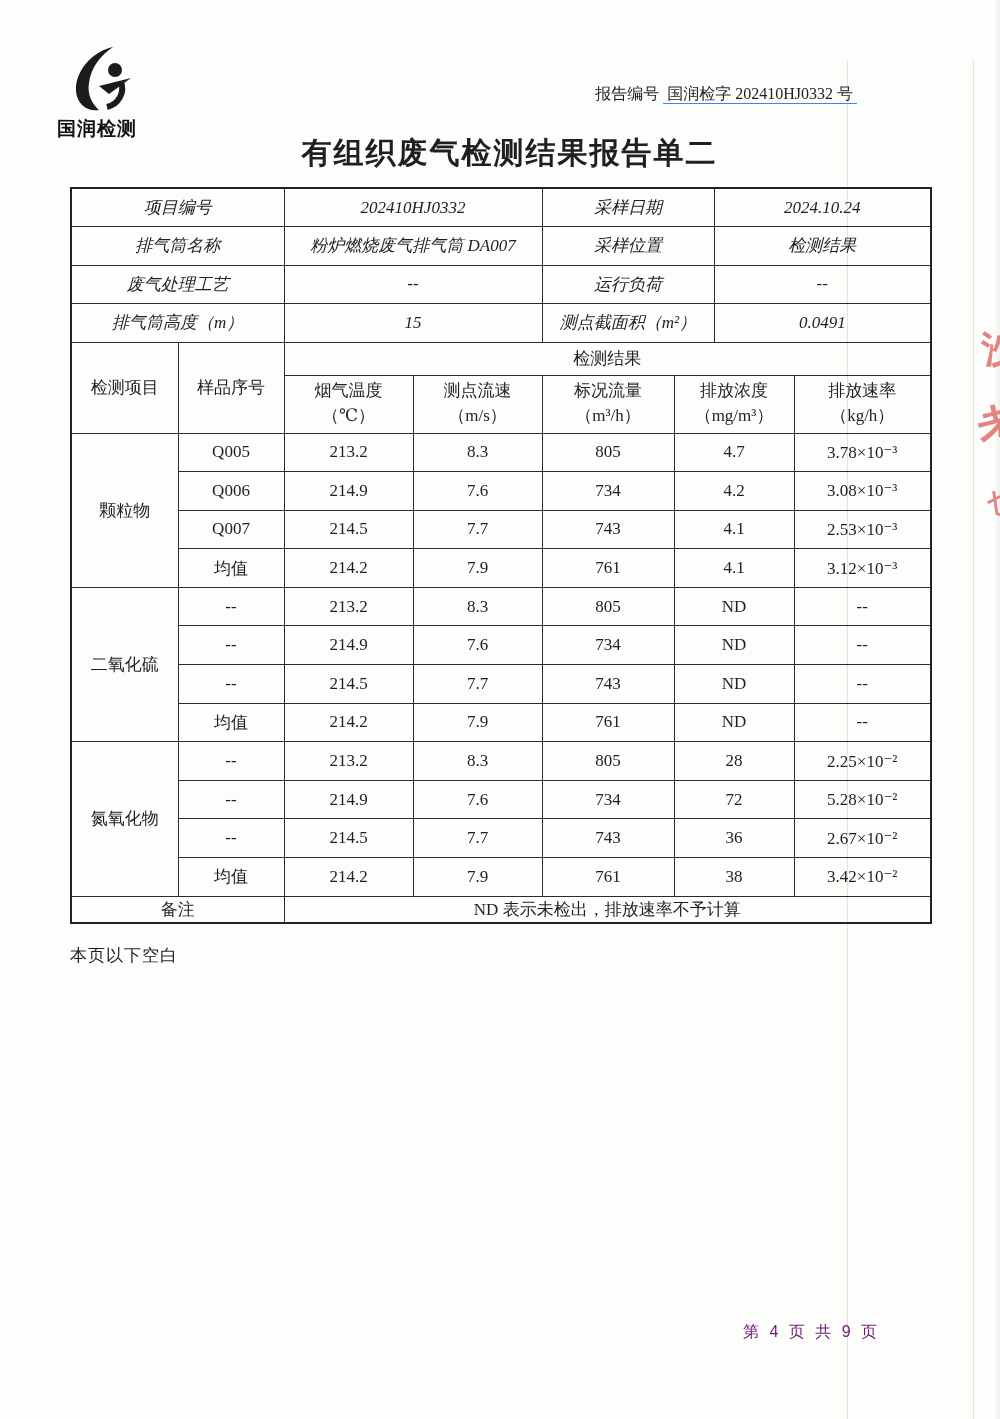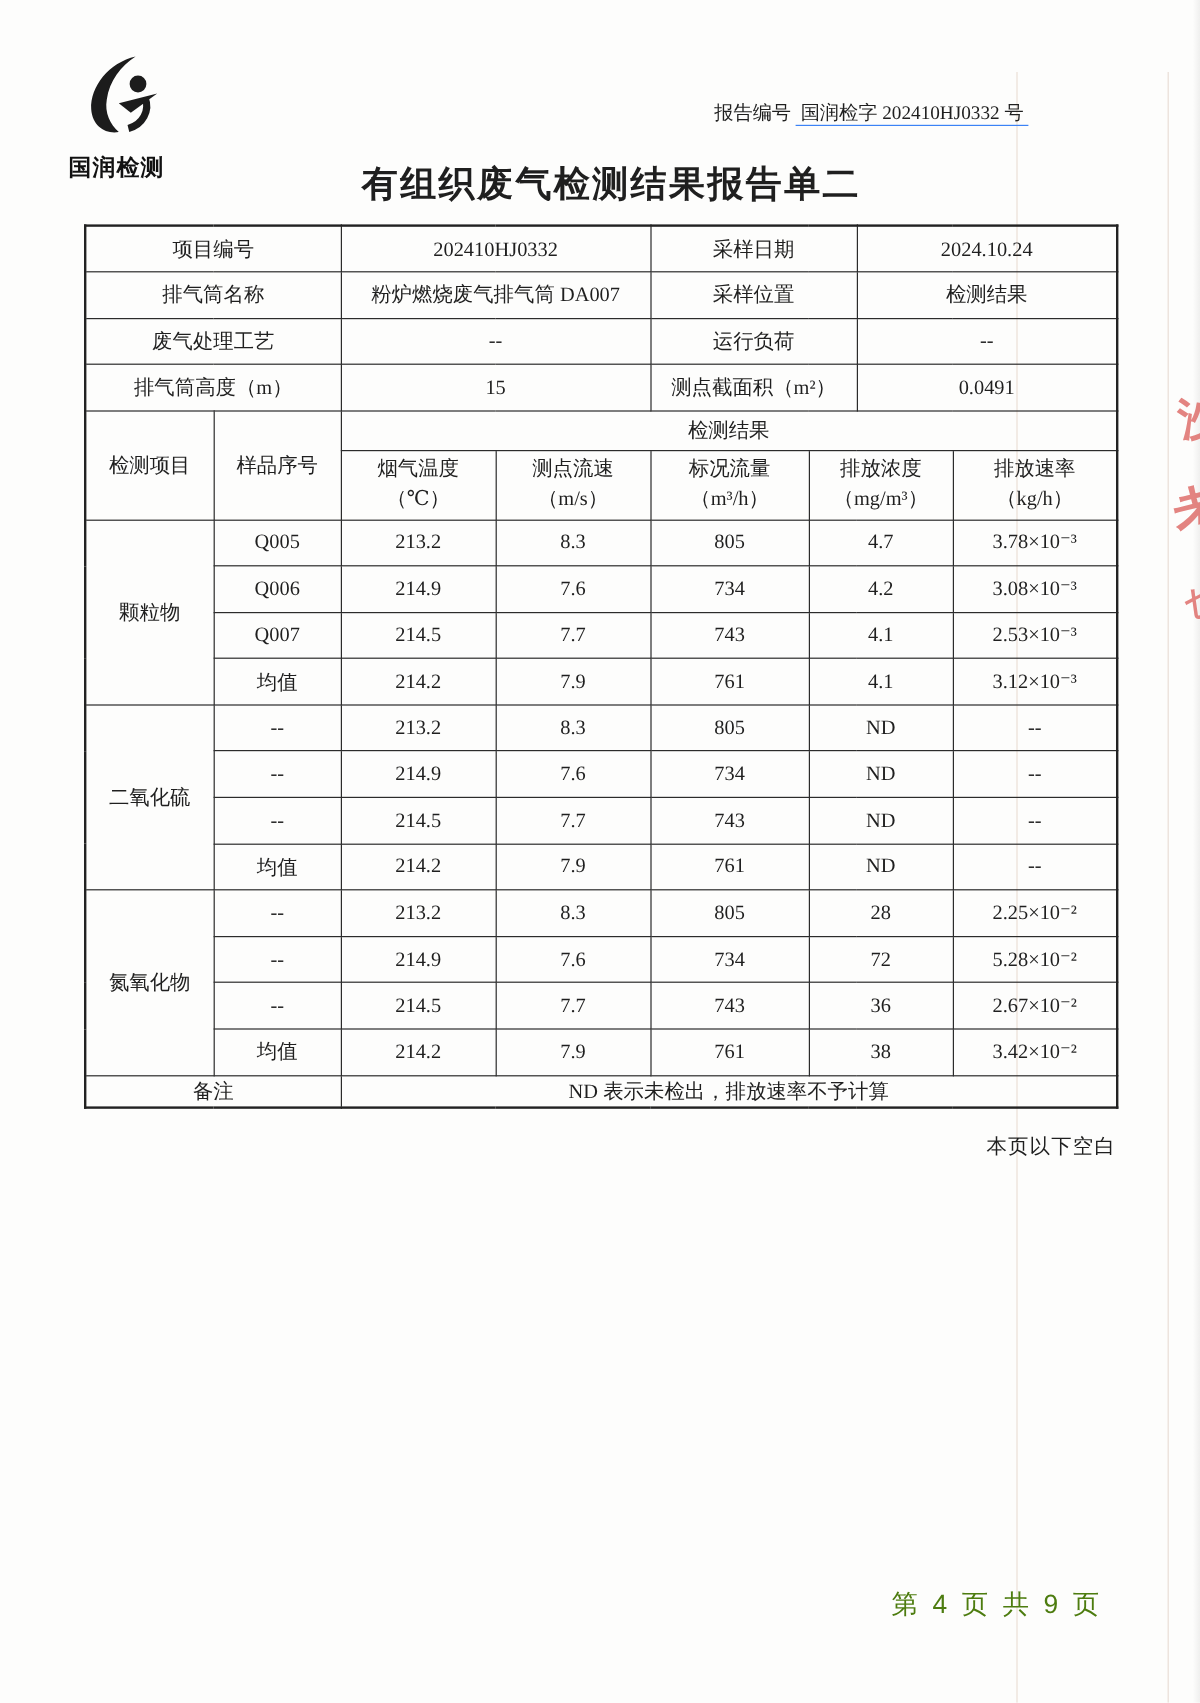--- a/index.html
+++ b/index.html
@@ -9,46 +9,46 @@
   
   .scanline { position:absolute; top:60px; bottom:0; width:1px; background:rgba(205,175,155,.38); }
   .scanline.a { left:847px; }
   .scanline.b { left:973px; }
   .edge-shade { position:absolute; right:0; top:0; bottom:0; width:6px;
     background:linear-gradient(to right, rgba(0,0,0,0), rgba(120,120,120,.10)); }
 
   
   .logo { position:absolute; left:57px; top:46px; width:120px; text-align:left; }
   .logo svg { display:block; margin-left:12px; }
-  .logo-text { font-weight:bold; font-size:19px; letter-spacing:1px; margin-top:13px; color:#111; font-family:"Liberation Sans","DejaVu Sans",sans-serif; }
+  .logo-text { font-weight:bold; font-size:19px; letter-spacing:1px; margin-top:2px; color:#111; font-family:"Liberation Sans","DejaVu Sans",sans-serif; }
 
   
   .report-no { position:absolute; top:84px; right:143px; font-size:16px; white-space:nowrap; }
   .report-no .val { border-bottom:1px solid #3b82f6; padding:0 4px 1px 4px; }
 
   
   .title { position:absolute; top:133px; left:0; width:1000px; text-align:center;
     font-size:30px; font-weight:bold; letter-spacing:2px;padding-left:19px; }
 
   
   table.report { position:absolute; left:70px; top:187px; width:860px;
     border-collapse:collapse; table-layout:fixed; }
   table.report td { border:1px solid #2b2b2b; text-align:center; vertical-align:middle;
     font-size:17px; padding:1px 2px; overflow:hidden; }
   table.report { border:2px solid #222; }
-  tr.r-info  td { height:38.5px; }
+  tr.r-info  td { height:38.5px;font-style:italic; }
   tr.r-head1 td { height:33px;margin-left:16px; }
   tr.r-head2 td { height:58px; }
   tr.r-data  td { height:38.6px; }
   tr.r-note  td { height:25px; }
   .unit-line { display:block; line-height:1.45; }
 
-  .blank-note { position:absolute; top:944px; left:70px; width:860px; text-align:right; font-size:17px; letter-spacing:1px; }
-
-  .page-footer { position:absolute; top:1322px; left:743px; font-size:22px; letter-spacing:3px; color:#4d7c0f; font-family:"Liberation Sans","DejaVu Sans",sans-serif; }
+  .blank-note { position:absolute; top:944px; left:70px; width:860px; text-align:left; font-size:17px; letter-spacing:1px; }
+
+  .page-footer { position:absolute; top:1322px; left:743px; font-size:16px; letter-spacing:3px; color:#701a75; font-family:"Liberation Sans","DejaVu Sans",sans-serif; }
 
   
   .stamp-frag { position:absolute; color:#dd6763; opacity:.8; font-weight:bold;
     font-family:"Liberation Serif","DejaVu Serif",serif; white-space:nowrap; }
   .stamp-frag.f1 { top:322px; right:-20px; font-size:38px; transform:rotate(-10deg); }
   .stamp-frag.f2 { top:396px; right:-24px; font-size:46px; transform:rotate(-14deg); }
   .stamp-frag.f3 { top:486px; right:-14px; font-size:26px; transform:rotate(-8deg); }
 </style>
 </head>
 <body>

